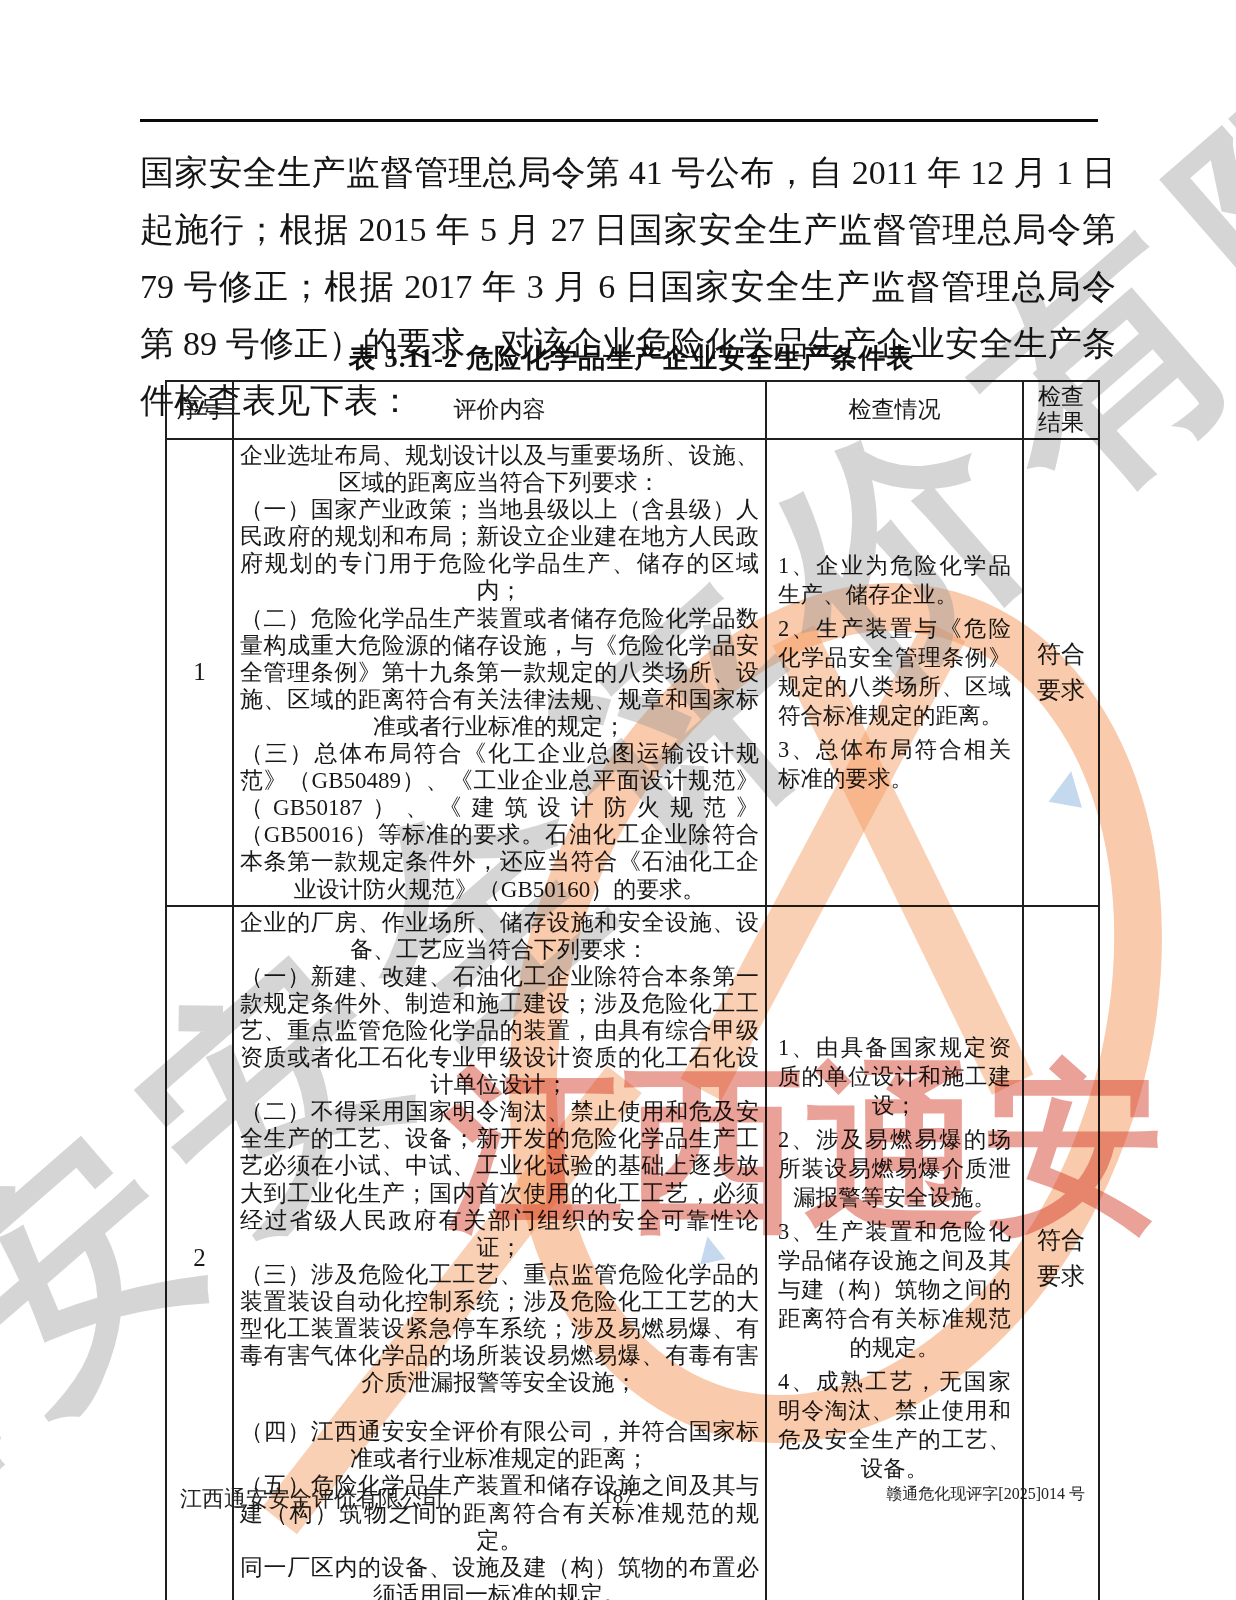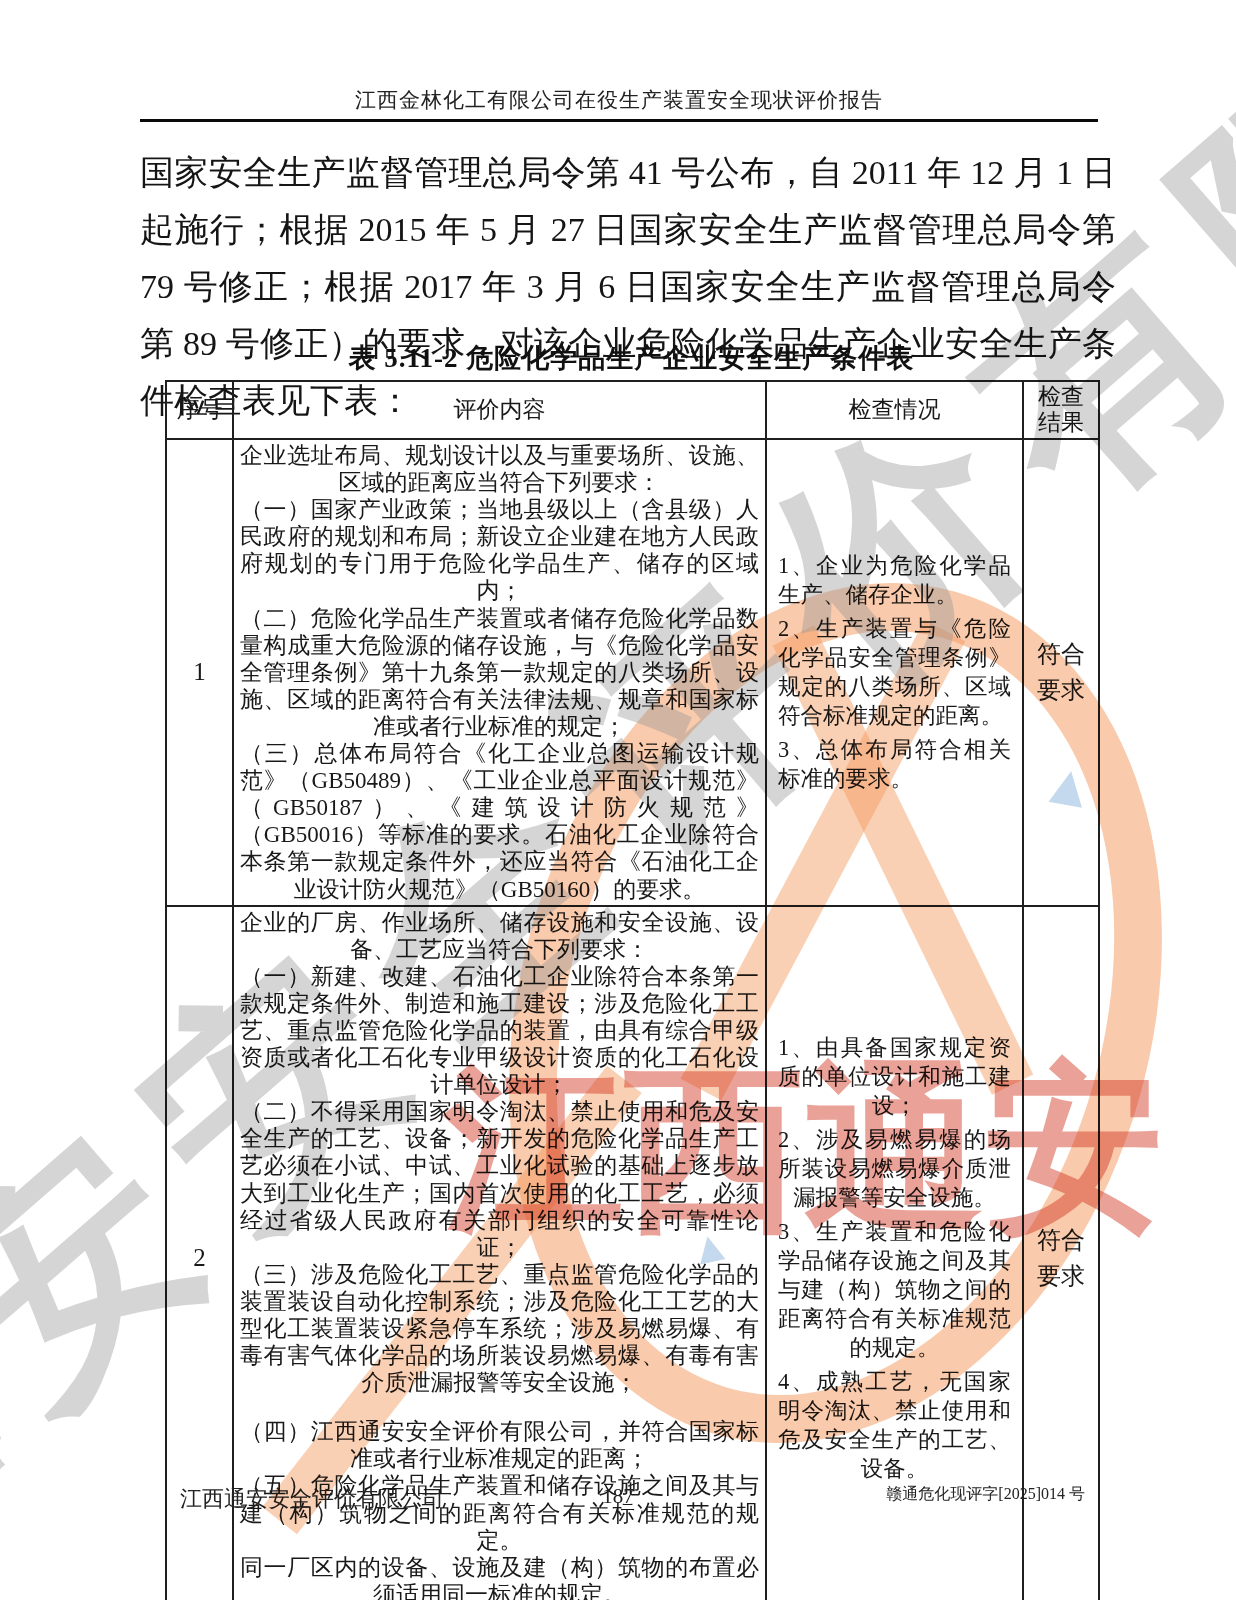--- a/index.html
+++ b/index.html
@@ -85,21 +85,20 @@
   }
   .wm-blue{position:absolute;color:rgba(125,170,215,0.45);font-size:58px;font-weight:700;}
   .wm-blue.one{left:1040px;top:752px;transform:rotate(10deg);}
   .wm-blue.two{left:688px;top:1222px;transform:rotate(-12deg);font-size:44px;}
 </style>
 </head>
 <body>
 
 <div class="page">
 
-  <div class="doc-header">江西金林化工有限公司在役生产装置安全现状评价报告</div>
   <div class="header-rule"></div>
 
   <p class="intro">国家安全生产监督管理总局令第 41 号公布，自 2011 年 12 月 1 日起施行；根据 2015 年 5 月 27 日国家安全生产监督管理总局令第 79 号修正；根据 2017 年 3 月 6 日国家安全生产监督管理总局令第 89 号修正）的要求，对该企业危险化学品生产企业安全生产条件检查表见下表：</p>
 
   <div class="caption">表 5.11-2  危险化学品生产企业安全生产条件表</div>
 
   <table class="cond">
     <colgroup>
       <col class="c-no">
         <col class="c-content">

